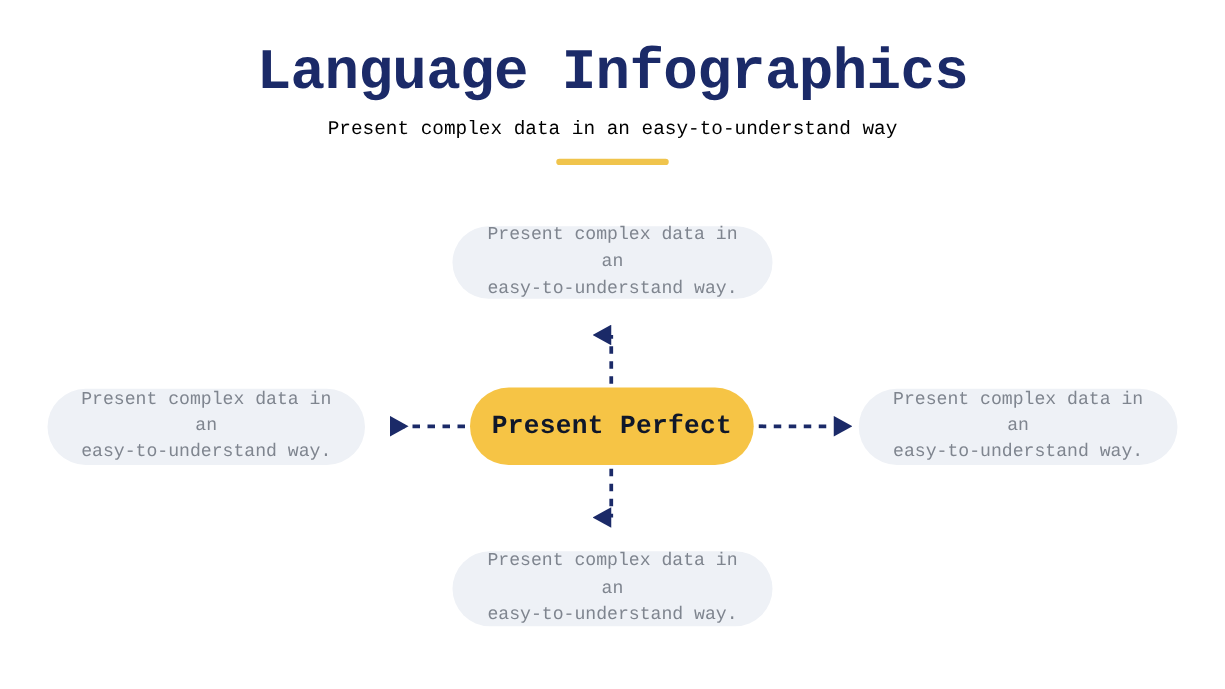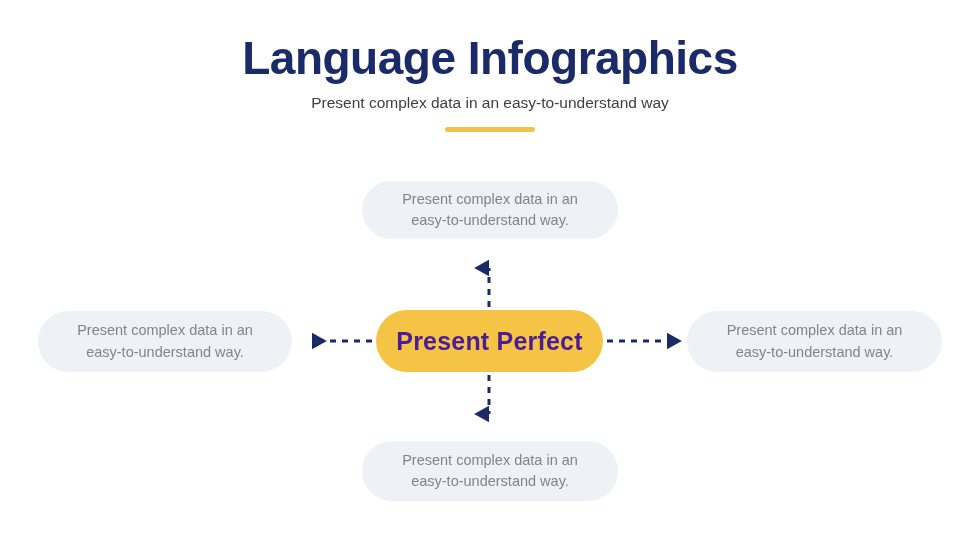--- a/index.html
+++ b/index.html
@@ -12,20 +12,21 @@
     background: #ffffff;
     font-family: "Liberation Sans", sans-serif;
     overflow: hidden;
   }
 
   .slide {
     position: relative;
     width: 908px;
     height: 551px;
     background: #ffffff;
+    font-family: Liberation Mono, monospace;
   }
 
   
   .header {
     position: absolute;
     left: 0;
     top: 34px;
     width: 980px;
     text-align: center;
   }
@@ -33,21 +34,21 @@
     font-size: 46px;
     font-weight: bold;
     color: #1b2a68;
     letter-spacing: -0.5px;
     line-height: 1.05;
     margin: 0;
   }
   .subtitle {
     margin-top: 12px;
     font-size: 15.5px;
-    color: #404040;
+    color: #000000;
     font-weight: normal;
     line-height: 1.2;
   }
   .divider-wrap {
     margin-top: 14px;
     display: flex;
     justify-content: center;
   }
   .divider {
     width: 90px;
@@ -80,22 +81,22 @@
     color: #7f858f;
     font-size: 14.5px;
     line-height: 1.45;
     padding: 0 22px;
     text-align: center;
   }
 
   .node-center {
     background: #f6c445;
     border-radius: 40px;
-    color: #4c1d95;
-    font-size: 25px;
+    color: #0f172a;
+    font-size: 21px;
     font-weight: bold;
     letter-spacing: 0.2px;
   }
 
   
   #node-top    { left: 362px; top: 181px; width: 256px; height: 58px; }
   #node-left   { left: 38px;  top: 311px; width: 254px; height: 61px; }
   #node-right  { left: 687px; top: 311px; width: 255px; height: 61px; }
   #node-bottom { left: 362px; top: 441px; width: 256px; height: 60px; }
   #node-center { left: 376px; top: 310px; width: 227px; height: 62px; }

